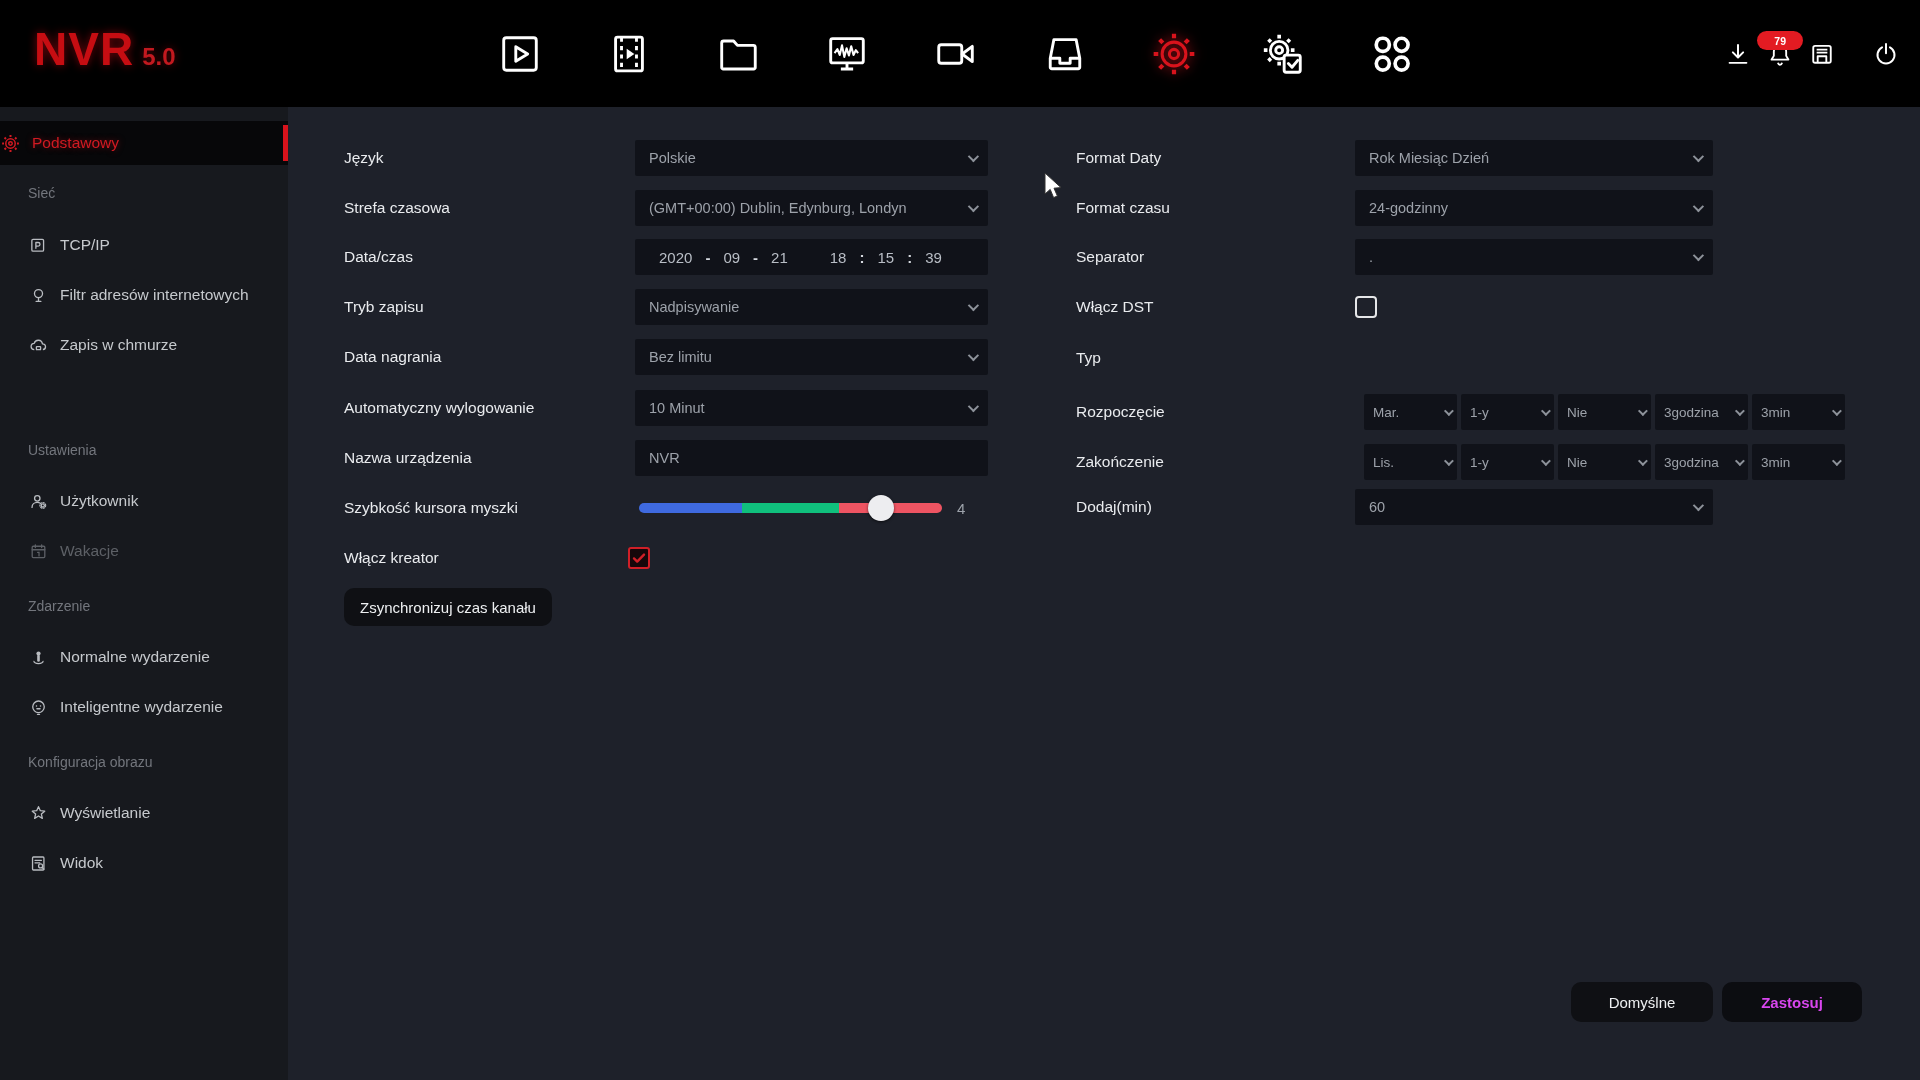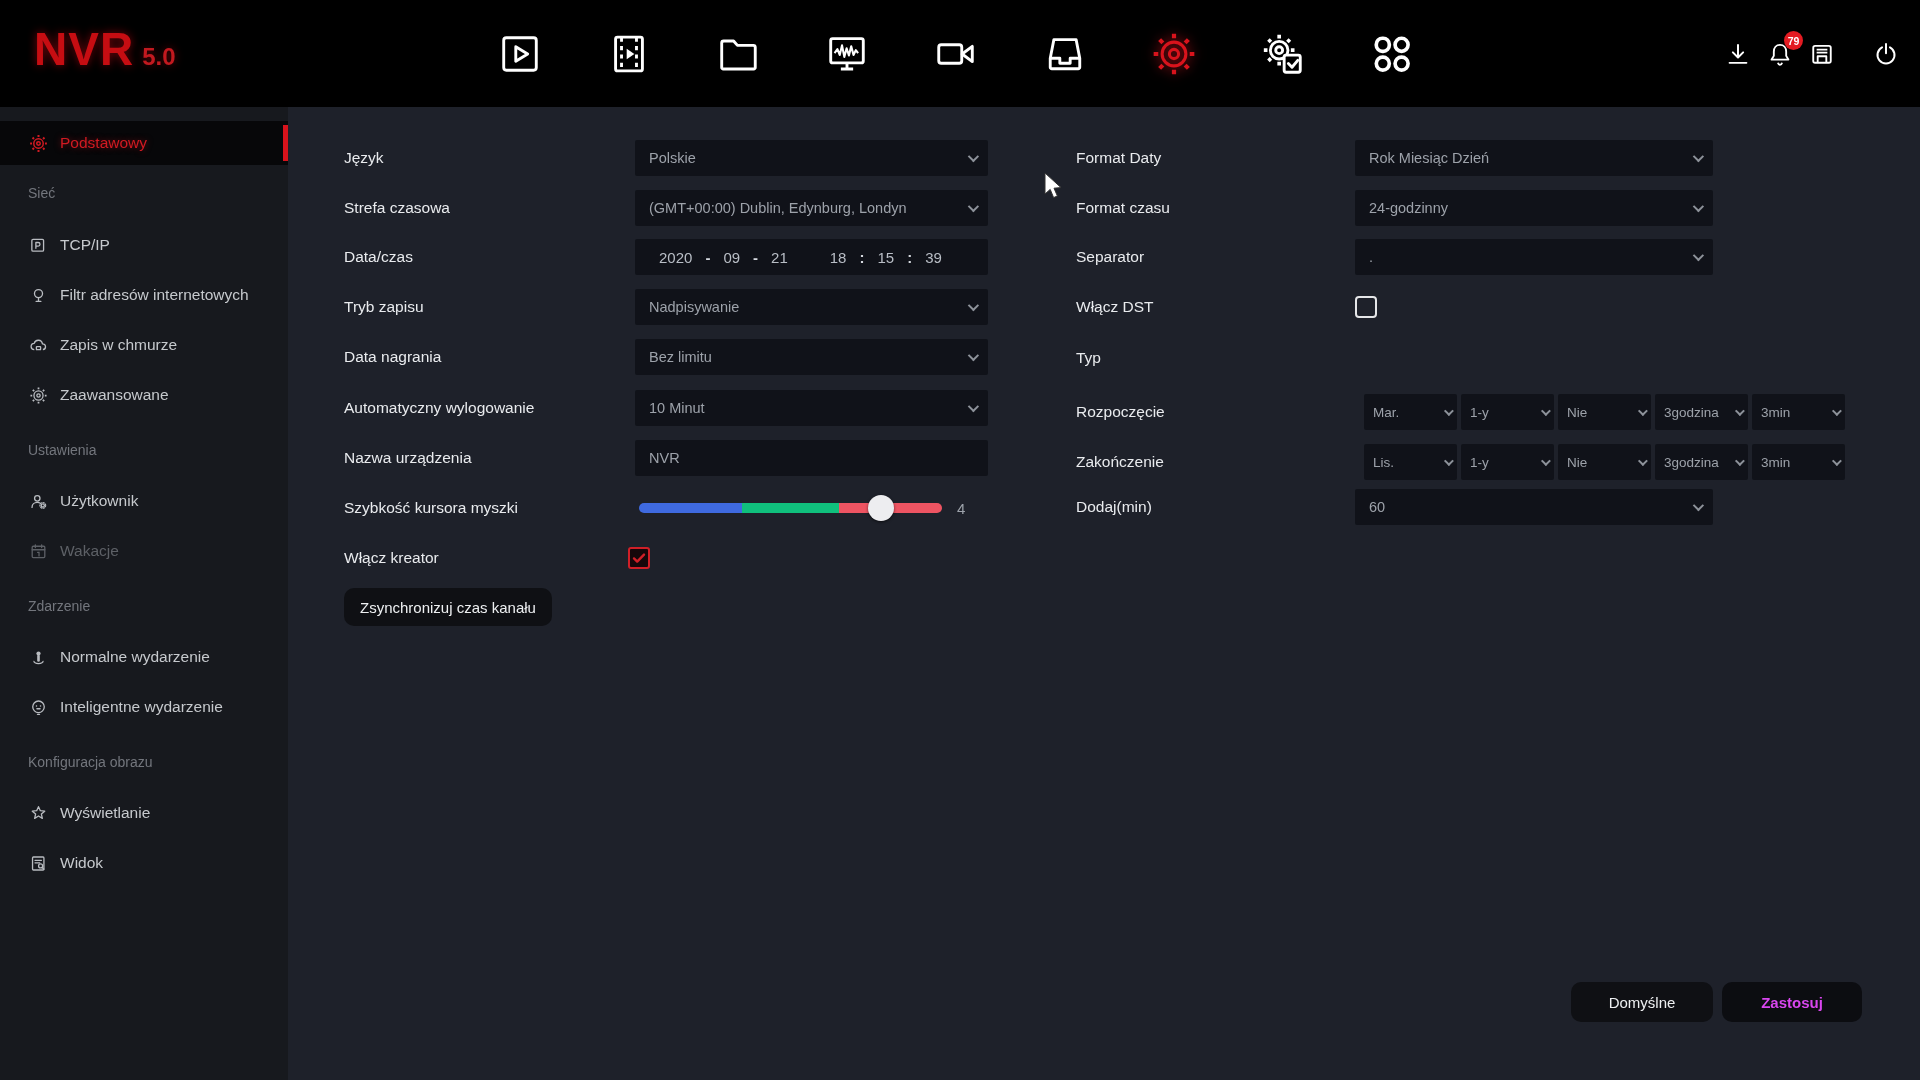--- a/index.html
+++ b/index.html
@@ -16,31 +16,31 @@
   .nav-icons { position:absolute; left:497px; top:31px; display:flex; gap:63px; }
   .nav-icon { width:46px; height:46px; color:#fff; cursor:pointer; }
   .nav-icon svg { width:46px; height:46px; display:block; }
   .nav-icon.active { color:#d8131c; filter:drop-shadow(0 0 6px rgba(216,19,28,.7)); }
   .util-icons { position:absolute; right:20px; top:40px; display:flex; align-items:center; }
   .util-icon { width:28px; height:28px; color:#fff; margin-left:14px; position:relative; cursor:pointer; }
   .util-icon svg { width:28px; height:28px; display:block; }
   .util-icon.power { margin-left:36px; }
   .badge { position:absolute; top:-9px; right:-9px; min-width:19px; height:19px; border-radius:10px;
     background:#e31b22; color:#fff; font-size:10.5px; display:flex; align-items:center;
-    justify-content:center; padding:0 3px; font-weight:bold; }
+    justify-content:center; padding:0 17px; font-weight:bold; }
 
   
   .sidebar { position:absolute; left:0; top:107px; width:288px; height:973px; background:#17191e; }
   .side-row { position:absolute; left:0; width:288px; height:40px; display:flex; align-items:center;
     padding-left:28px; color:#c6c9cd; font-size:15.5px; cursor:pointer; }
   .side-row .sicon { width:21px; height:21px; margin-right:11px; color:#b9bcc1; flex:0 0 21px; }
   .side-row .sicon svg { width:21px; height:21px; display:block; }
   .side-row.dim, .side-row.dim .sicon { color:#5d6066; }
   .side-sel { position:absolute; left:0; top:14px; width:288px; height:44px; background:#070709;
-    display:flex; align-items:center; padding-left:28px; color:#d11a22; font-size:15.5px;
+    display:flex; align-items:center; color:#d11a22; font-size:15.5px;
     cursor:pointer; text-shadow:0 0 6px rgba(209,26,34,.5); }
   .side-sel .sicon { width:21px; height:21px; margin-right:11px; color:#d11a22; }
   .side-sel .sicon svg { width:21px; height:21px; display:block; }
   .side-sel .selbar { position:absolute; right:0; top:4px; bottom:4px; width:5px; background:#d8131c; }
   .side-section { position:absolute; left:28px; color:#73767d; font-size:14px; }
 
   
   .main { position:absolute; left:288px; top:107px; width:1632px; height:768px; background:#1e212a; }
   .flabel { position:absolute; height:36px; display:flex; align-items:center;
     color:#e9ebee; font-size:15.5px; }
@@ -227,33 +227,20 @@
     <span>Filtr adresów internetowych</span>
   </div>
   <div class="side-row" style="top:218px">
     <span class="sicon">
       <svg viewBox="0 0 24 24" fill="none" stroke="currentColor" stroke-width="1.5" stroke-linejoin="round">
         <path d="M7.2 16.8a3.6 3.6 0 0 1-.1-7.2 4.8 4.8 0 0 1 9.4.5 3.2 3.2 0 0 1 .5 6.5"></path>
         <rect x="9.6" y="13.2" width="4.8" height="3.6" rx=".6"></rect>
         </svg>
     </span>
     <span>Zapis w chmurze</span>
-  </div>
-  <div class="side-row" style="top:268px">
-    <span class="sicon">
-      <svg viewBox="0 0 24 24" fill="none" stroke="currentColor" stroke-width="1.5">
-        <circle cx="12" cy="12" r="5.2"></circle>
-          <circle cx="12" cy="12" r="1.9"></circle>
-        <g stroke-width="2">
-            <path d="M19.2 12h2M4.8 12h-2M12 4.8v-2M12 19.2v2"></path>
-        <path d="M17 7l1.5-1.5M7 17l-1.5 1.5M17 17l1.5 1.5M7 7 5.5 5.5"></path>
-          </g>
-        </svg>
-    </span>
-    <span>Zaawansowane</span>
   </div>
 
   <div class="side-section" style="top:335px">Ustawienia</div>
 
   <div class="side-row" style="top:374px">
     <span class="sicon">
       <svg viewBox="0 0 24 24" fill="none" stroke="currentColor" stroke-width="1.5" stroke-linecap="round">
         <circle cx="10.6" cy="8.4" r="3.1"></circle>
         <path d="M4.6 18.8c0-3.5 2.7-5.7 6-5.7 1.3 0 2.5.3 3.5.9"></path>
         <circle cx="16.9" cy="16.5" r="1.8"></circle>

